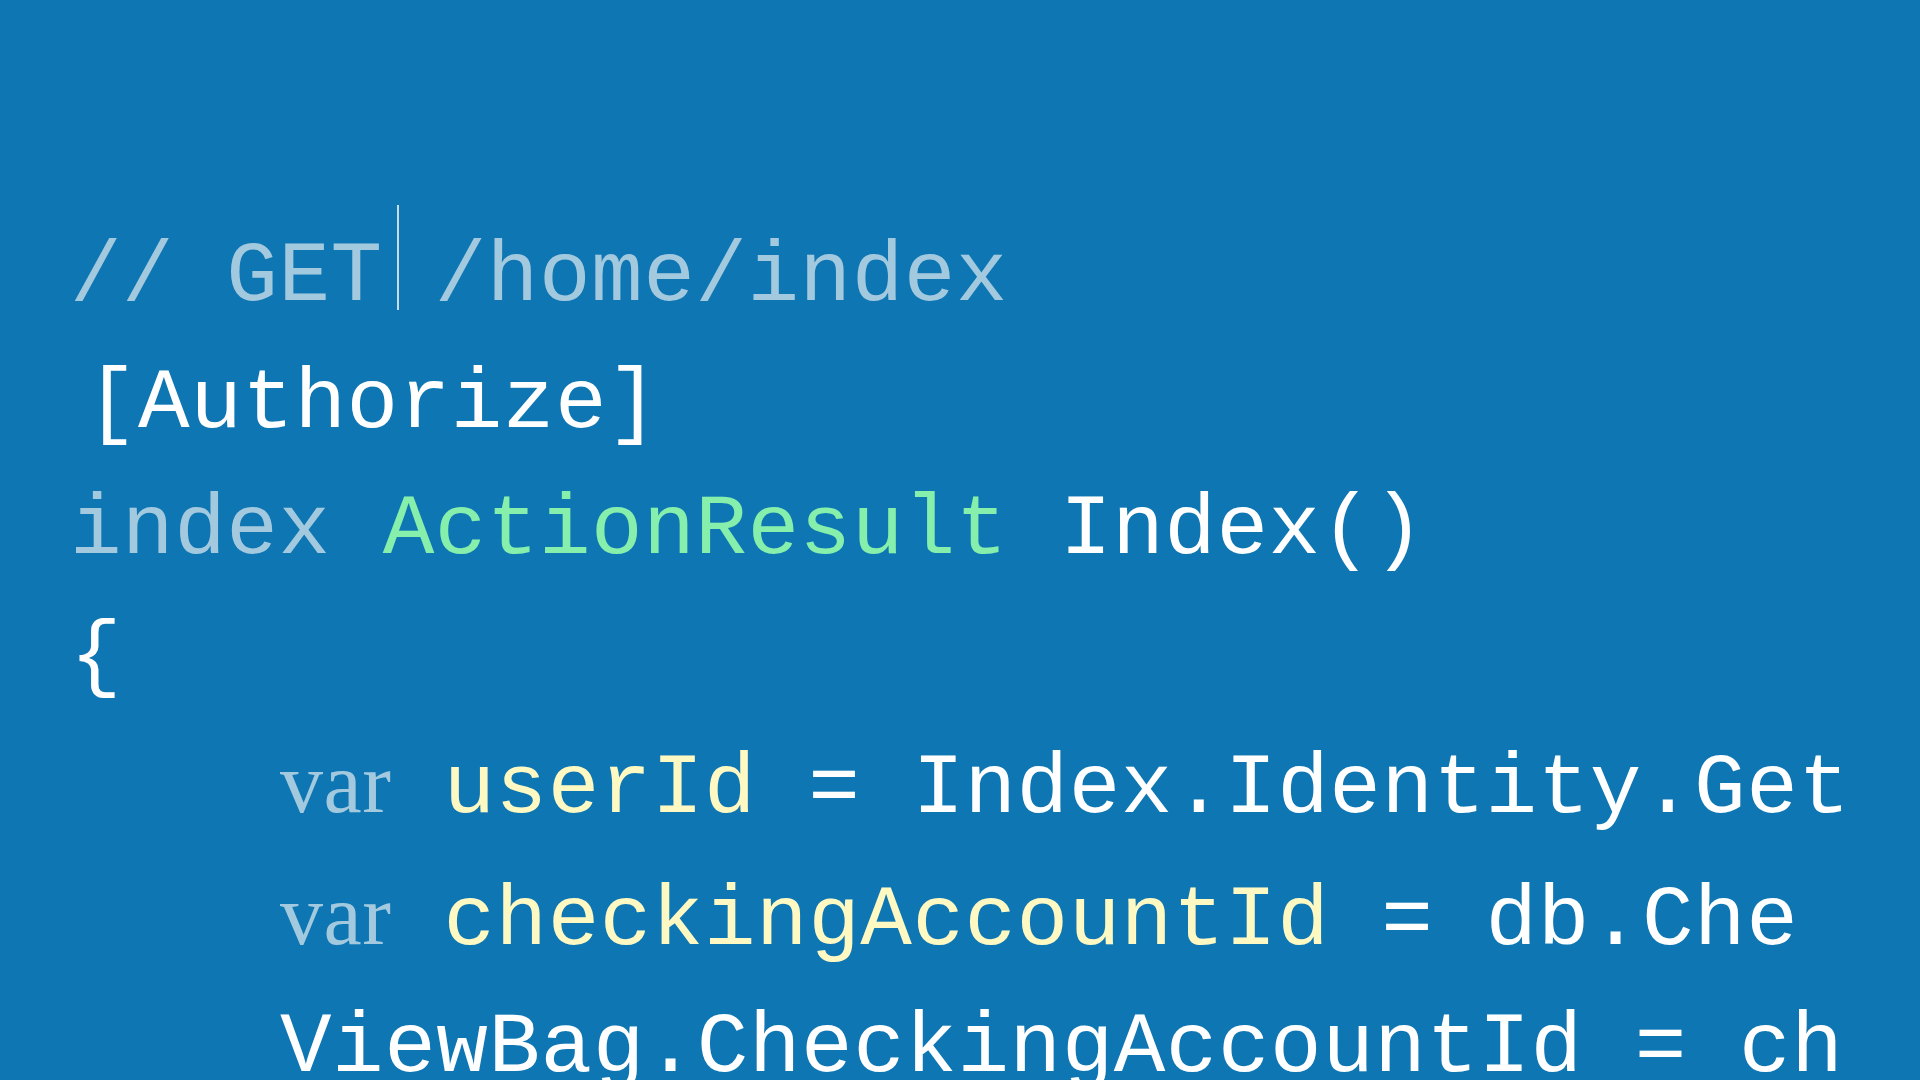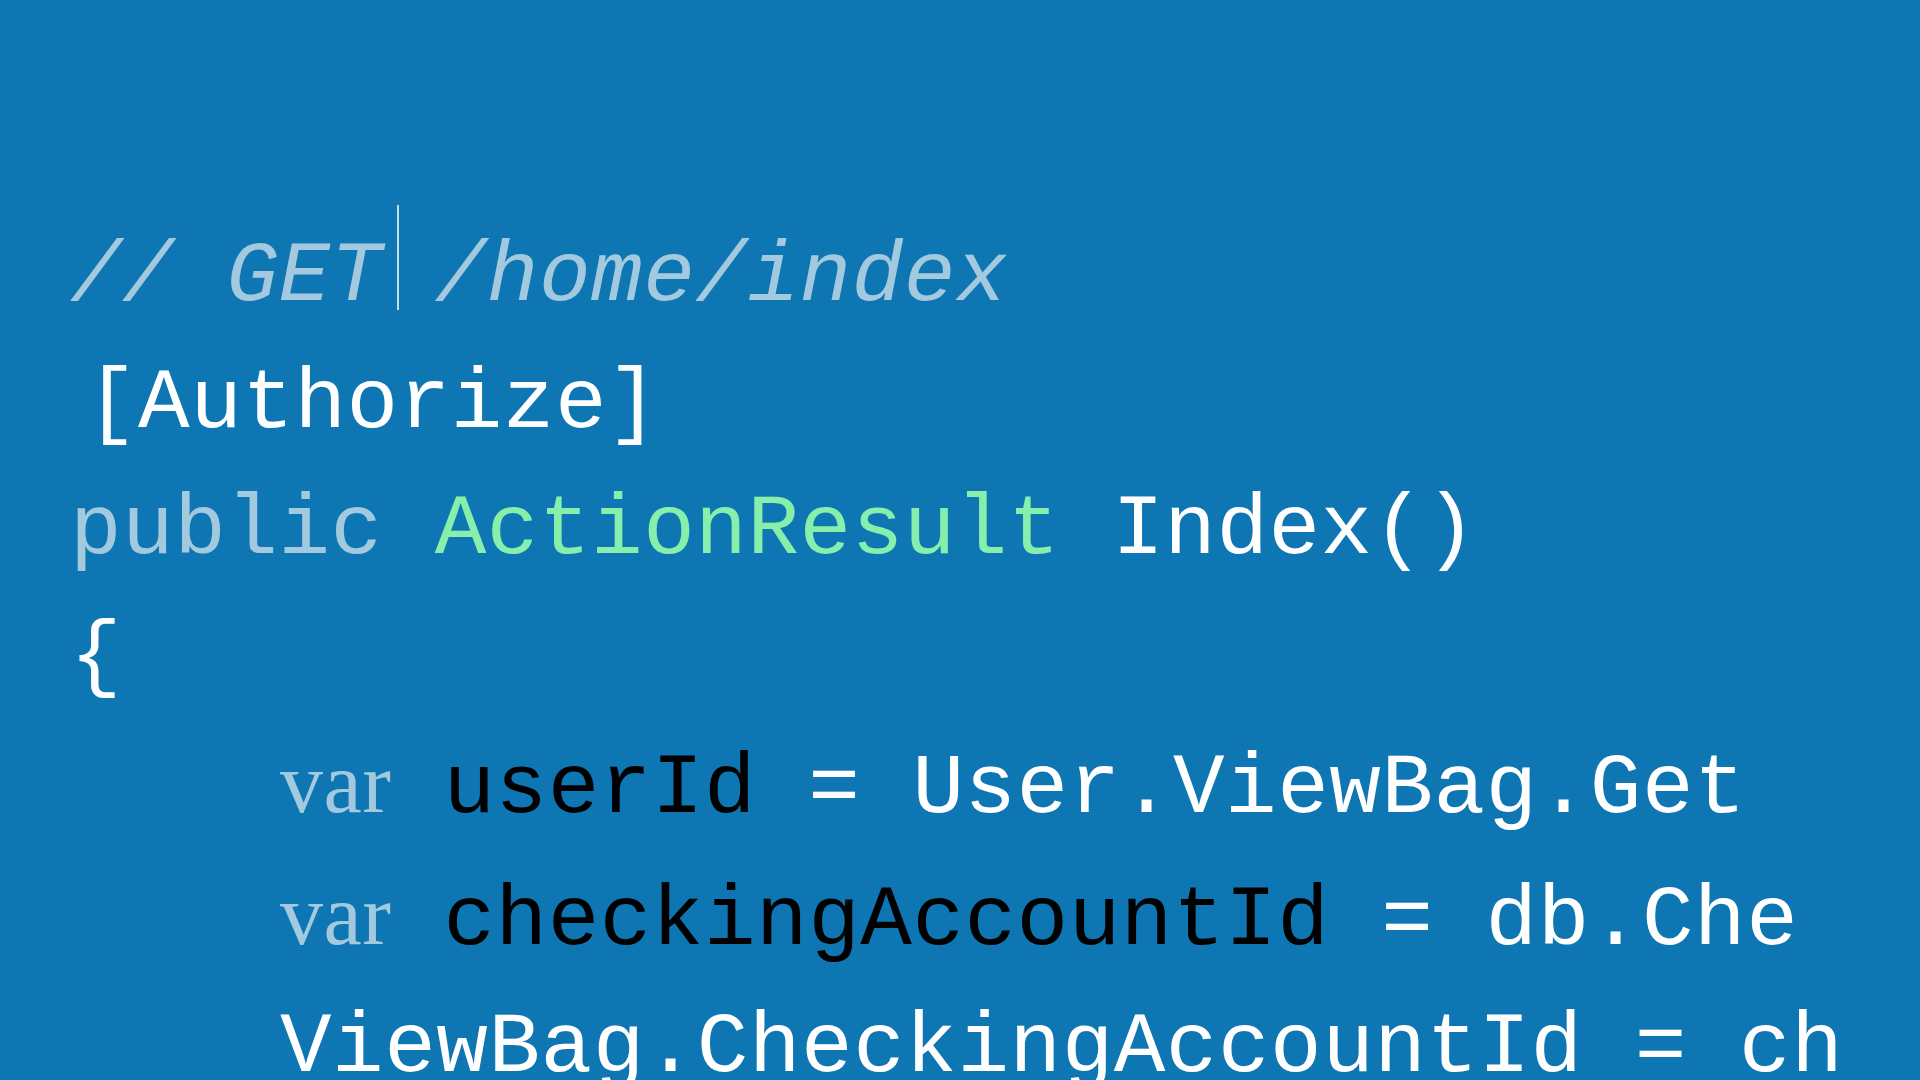--- a/index.html
+++ b/index.html
@@ -18,21 +18,20 @@
     .code-container {
       padding-top: 88px;
       padding-left: 70px;
       font-size: 86px;
       line-height: 1.47;
       white-space: pre;
       letter-spacing: 0.5px;
     }
     .comment {
       color: #a3c9df;
-      font-style: italic;
     }
     .attribute {
       color: #ffffff;
       margin-left: 16px;
     }
     .keyword {
       color: #a3c9df;
     }
     .type {
       color: #86efac;
@@ -41,21 +40,21 @@
       color: #ffffff;
     }
     .brace {
       color: #ffffff;
     }
     .var-keyword {
       color: #a3c9df;
       font-family: Liberation Serif, serif;
     }
     .var-name {
-      color: #000000;
+      color: #fef9c3;
     }
     .plain {
       color: #ffffff;
     }
     .cursor {
       position: absolute;
       width: 2px;
       height: 105px;
       background-color: #c8dce8;
       top: 205px;
@@ -65,20 +64,20 @@
       display: inline-block;
       width: 210px;
     }
   </style>
 </head>
 <body>
 
 <div class="code-container">
 <span class="comment">// GET /home/index</span>
 <span class="attribute">[Authorize]</span>
-<span class="keyword">public</span><span class="type"> </span><span class="type">ActionResult</span><span class="method"> </span><span class="method">Index()</span>
+<span class="keyword">index</span><span class="type"> </span><span class="type">ActionResult</span><span class="method"> </span><span class="method">Index()</span>
 <span class="brace">{</span>
-<span class="indent"></span><span class="var-keyword">var</span><span class="var-name"> </span><span class="var-name">userId</span><span class="plain"> = </span><span class="plain">User.ViewBag.Get</span>
+<span class="indent"></span><span class="var-keyword">var</span><span class="var-name"> </span><span class="var-name">userId</span><span class="plain"> = </span><span class="plain">Index.Identity.Get</span>
 <span class="indent"></span><span class="var-keyword">var</span><span class="var-name"> </span><span class="var-name">checkingAccountId</span><span class="plain"> = </span><span class="plain">db.Che</span>
 <span class="indent"></span><span class="plain">ViewBag.CheckingAccountId = ch</span>
 </div>
 
 <div class="cursor"></div>
 
 </body></html>

